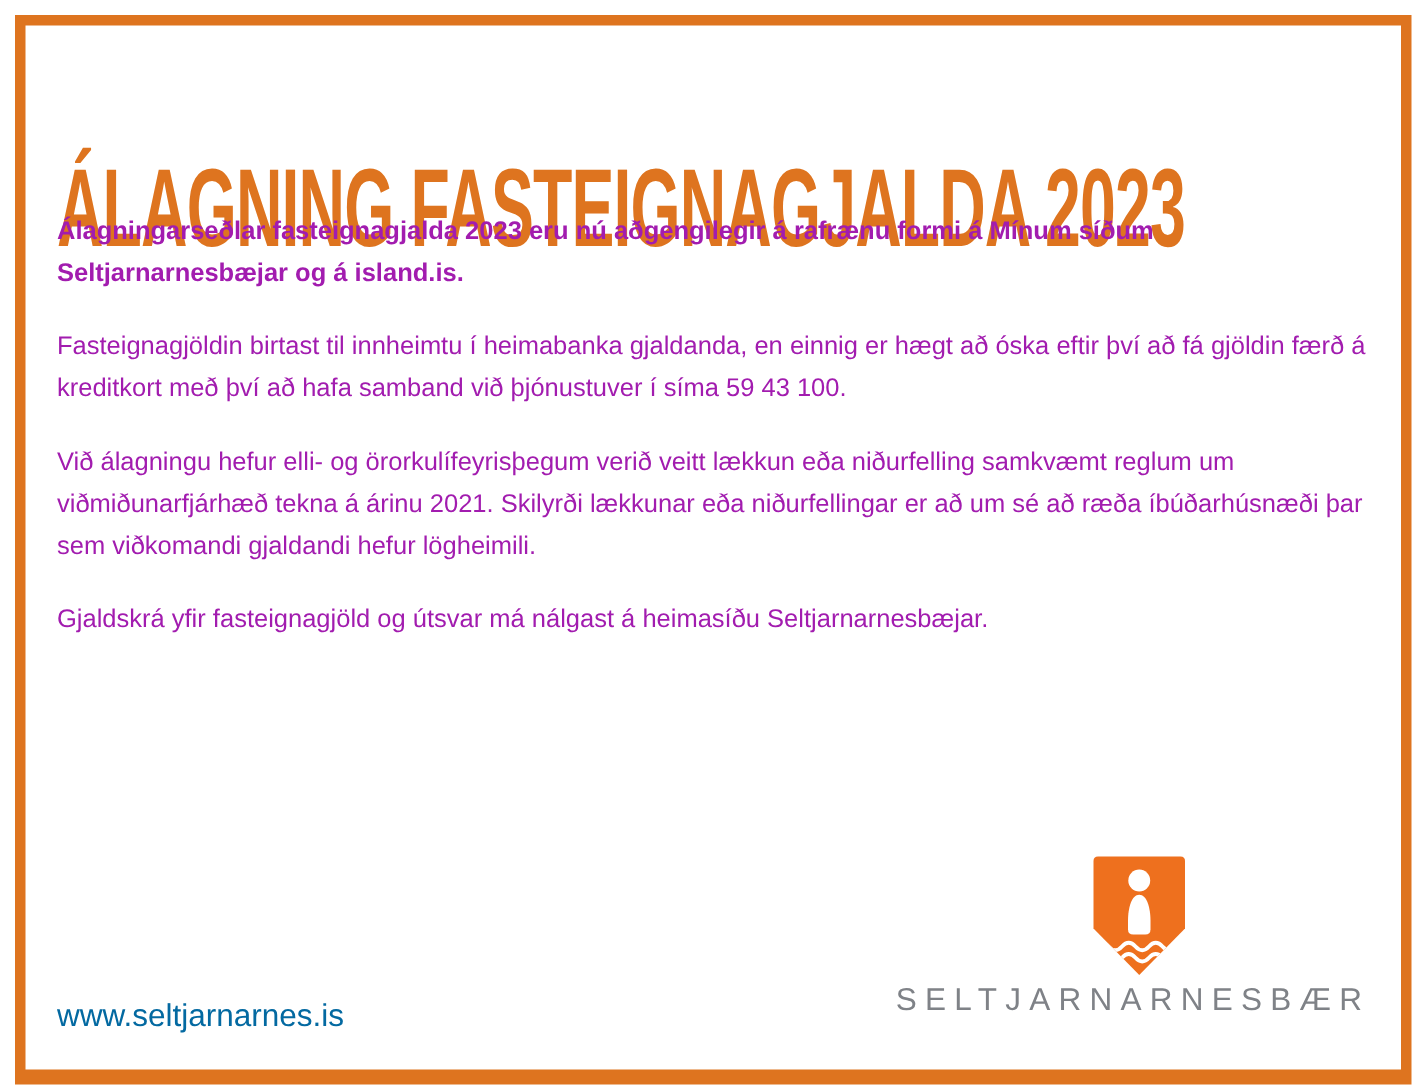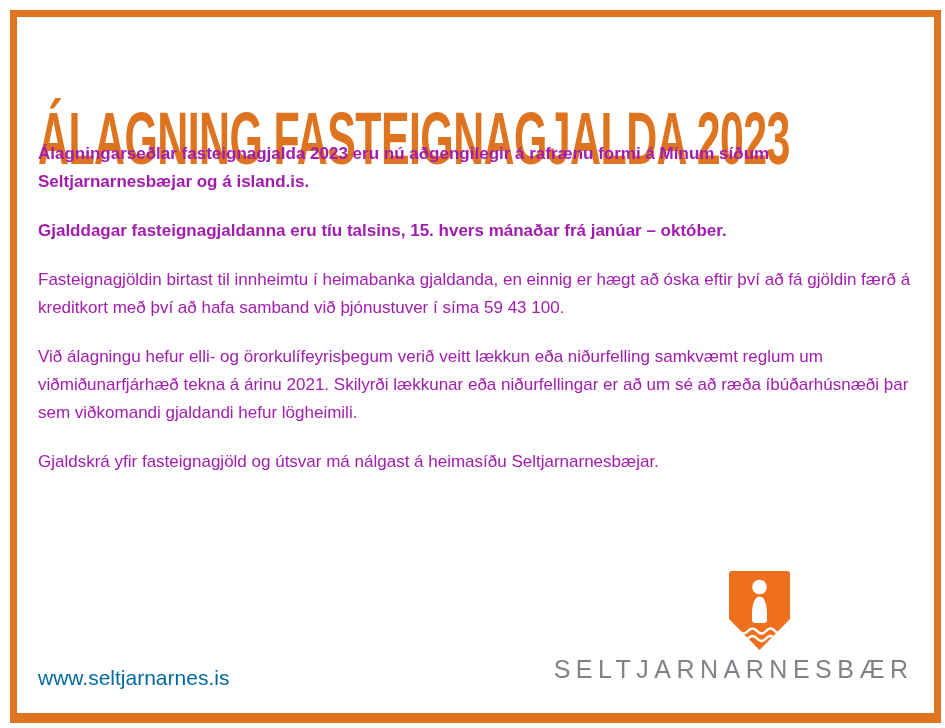--- a/index.html
+++ b/index.html
@@ -27,34 +27,33 @@
   .content strong{font-weight:bold;}
   .footer-url{
     position:absolute;left:38px;top:666px;
     font-size:21px;font-weight:normal;color:#0369a1;
   }
   .crest{
     position:absolute;left:728px;top:570px;width:63px;height:81px;
   }
   .org-name{
     position:absolute;right:37px;top:655px;
-    font-size:25px;font-weight:400;color:#7F8287;
+    font-size:21px;font-weight:400;color:#7F8287;
     letter-spacing:5.5px;margin-right:-5.5px;white-space:nowrap;
   }
 </style>
 </head>
 <body>
 
 <div class="frame"></div>
 
 <h1 class="title">ÁLAGNING FASTEIGNAGJALDA 2023</h1>
 
 <main class="content">
   <p class="para bold"><strong>Álagningarseðlar fasteignagjalda 2023 eru nú aðgengilegir á rafrænu formi á Mínum síðum Seltjarnarnesbæjar og á island.is.</strong><span></span></p>
-  <p class="para bold"><strong>Gjalddagar fasteignagjaldanna eru tíu talsins, 15. hvers mánaðar frá janúar – október.</strong><span></span></p>
   <p class="para"><strong></strong><span>Fasteignagjöldin birtast til innheimtu í heimabanka gjaldanda, en einnig er hægt að óska eftir því að fá gjöldin færð á kreditkort með því að hafa samband við þjónustuver í síma 59 43 100.</span></p>
   <p class="para"><strong></strong><span>Við álagningu hefur elli- og örorkulífeyrisþegum verið veitt lækkun eða niðurfelling samkvæmt reglum um viðmiðunarfjárhæð tekna á árinu 2021. Skilyrði lækkunar eða niðurfellingar er að um sé að ræða íbúðarhúsnæði þar sem viðkomandi gjaldandi hefur lögheimili.</span></p>
   <p class="para"><strong></strong><span>Gjaldskrá yfir fasteignagjöld og útsvar má nálgast á heimasíðu Seltjarnarnesbæjar.</span></p>
 </main>
 
 <div class="footer-url">www.seltjarnarnes.is</div>
 
 <div class="crest">
   <svg viewBox="0 0 63 81" width="63" height="81" aria-hidden="true">
     <defs>

